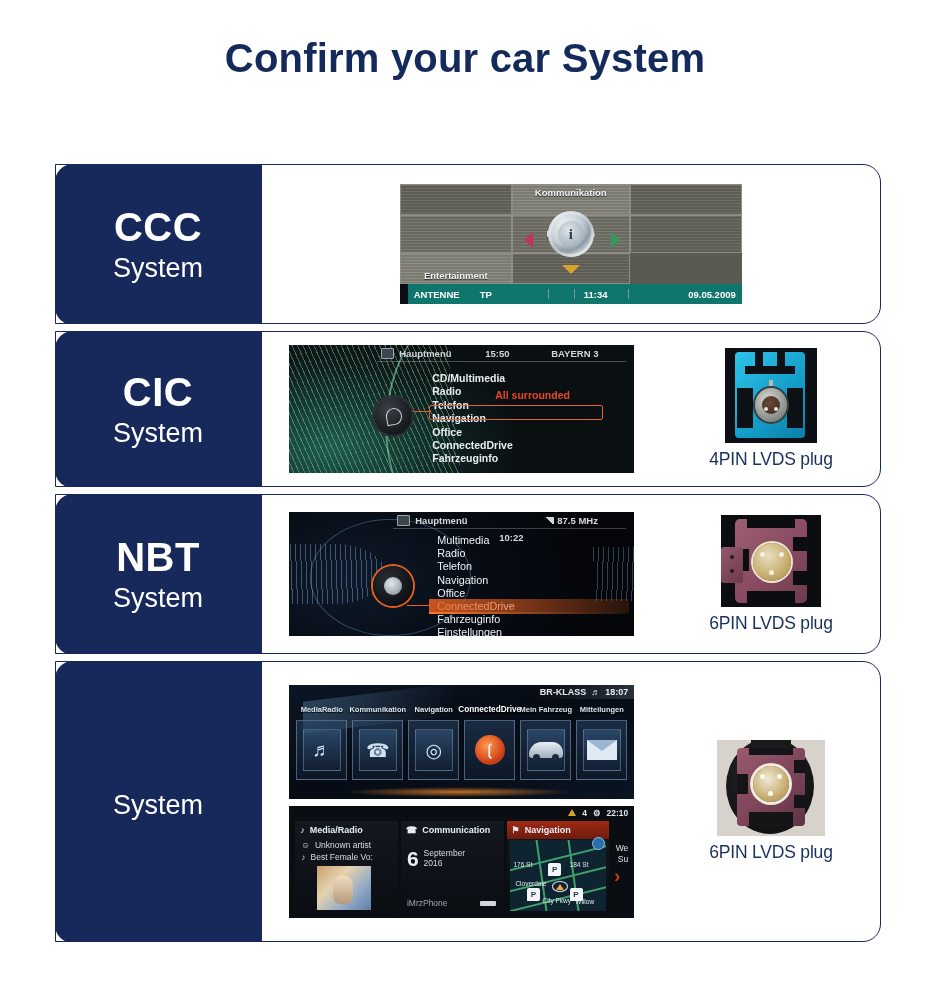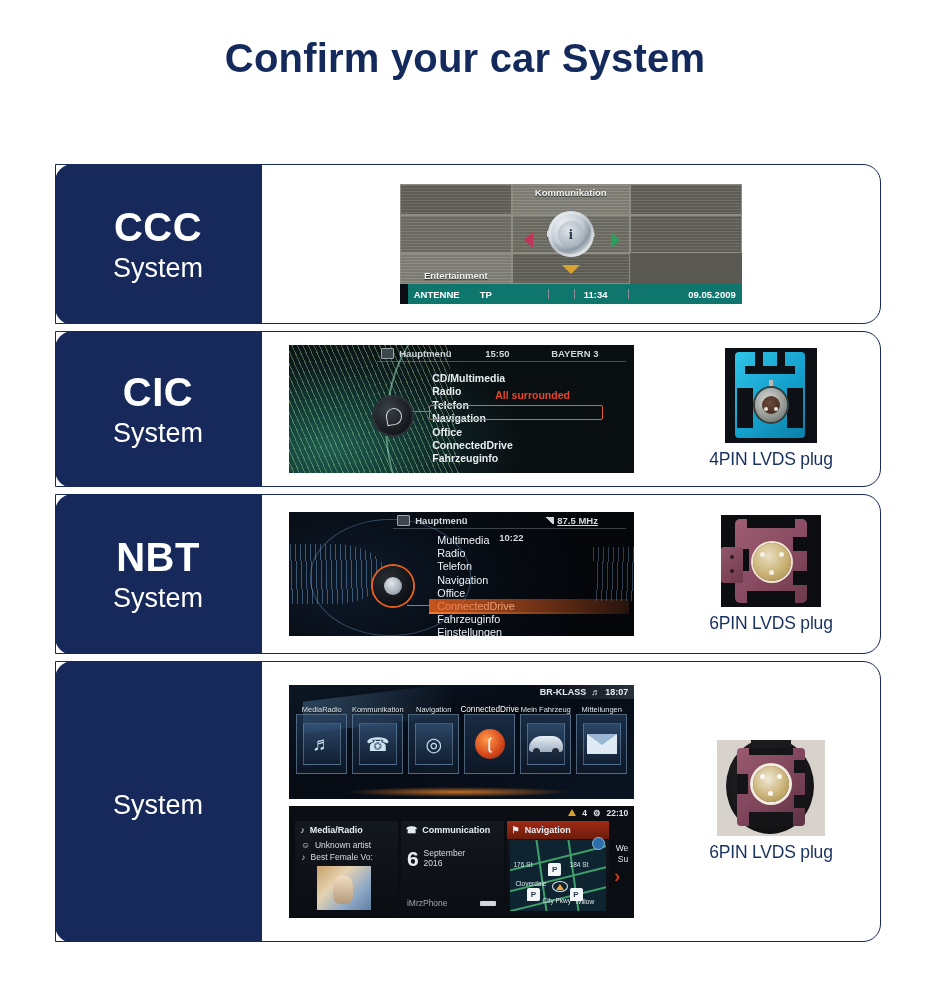--- a/index.html
+++ b/index.html
@@ -126,21 +126,21 @@
     background:repeating-linear-gradient(88deg,rgba(120,170,220,.45) 0px,rgba(120,170,220,.45) 1px,transparent 1px,transparent 5px);
     border-radius:0 60% 60% 0;}
   .nbt .arc{position:absolute;left:6%;top:6%;width:46%;height:92%;
     border:1px solid rgba(110,165,215,.40);border-radius:50%;}
   .nbt .fanr{position:absolute;right:-1%;top:28%;width:13%;height:44%;
     background:repeating-linear-gradient(92deg,rgba(120,170,220,.35) 0px,rgba(120,170,220,.35) 1px,transparent 1px,transparent 5px);}
   .nbt .hdr{position:absolute;left:0;right:0;top:0;height:17px;color:#d3d9de;font-size:9.5px;font-weight:bold;}
   .nbt .hdr .h-ic{position:absolute;left:108px;top:3px;width:11px;height:9px;border:1px solid #9aa6ac;border-radius:1px;background:#3c464c;}
   .nbt .hdr .h1{position:absolute;left:126px;top:3px;}
   .nbt .hdr .h2{position:absolute;left:210px;top:20px;}
-  .nbt .hdr .h3{position:absolute;left:268px;top:3px;text-decoration:underline;}
+  .nbt .hdr .h3{position:absolute;left:268px;top:3px;}
   .nbt .sig{position:absolute;left:256px;top:5px;width:9px;height:7px;
     background:linear-gradient(45deg,transparent 48%,#cfd6da 50%);}
   .nbt .hline{position:absolute;left:104px;right:8px;top:16px;height:1px;background:rgba(190,200,205,.30);}
   .nbt .menu{position:absolute;left:148px;top:22px;color:#eef2f5;font-size:10.8px;line-height:13.2px;}
   .nbt .menu div{white-space:nowrap;}
   .nbt .hl{position:absolute;left:140px;top:87px;width:200px;height:13px;
     background:linear-gradient(90deg,rgba(232,96,30,.85),rgba(232,96,30,.15));}
   .nbt .hl-u{position:absolute;left:140px;top:100px;width:200px;height:1.5px;
     background:linear-gradient(90deg,#ff7a2a,rgba(255,122,42,.1));}
   .nbt .hl-line{position:absolute;left:118px;top:93px;width:24px;height:1.4px;background:#e8601e;}
@@ -155,21 +155,21 @@
   .evoA .bg{position:absolute;inset:0;background:linear-gradient(160deg,#0c1624 0%,#060b14 45%,#0a1422 100%);}
   .evoA .streak{position:absolute;left:4%;top:2%;width:70%;height:28%;
     background:linear-gradient(100deg,rgba(120,180,230,.30),transparent 62%);transform:skewY(-7deg);}
   .evoA .glowbar{position:absolute;left:16%;bottom:2%;width:66%;height:10px;
     background:radial-gradient(ellipse at 50% 50%,rgba(255,140,40,.75),rgba(255,140,40,0) 70%);}
   .evoA .topbar{position:absolute;right:0;top:0;height:14px;padding:0 6px;
     display:flex;align-items:center;gap:5px;color:#e7ecf1;font-size:9px;font-weight:bold;
     background:linear-gradient(90deg,rgba(255,255,255,0),rgba(200,215,230,.18));}
   .evoA .tiles{position:absolute;left:0;right:0;top:20px;display:flex;justify-content:center;gap:4px;}
   .evoA .tile{width:52px;display:flex;flex-direction:column;align-items:center;}
-  .evoA .tname{font-size:7.5px;color:#dde6ee;font-weight:normal;white-space:nowrap;margin-bottom:0;
+  .evoA .tname{font-size:7.5px;color:#dde6ee;font-weight:bold;white-space:nowrap;margin-bottom:6px;
     text-shadow:0 1px 1px #000;}
   .evoA .tname.hi{font-size:8.2px;color:#fff;}
   .evoA .tbox{width:49px;height:58px;border:1px solid rgba(150,185,215,.45);
     background:linear-gradient(180deg,rgba(40,70,105,.55),rgba(14,26,42,.75));
     display:flex;align-items:center;justify-content:center;}
   .evoA .tin{width:36px;height:40px;display:flex;align-items:center;justify-content:center;
     background:linear-gradient(180deg,rgba(60,95,135,.55),rgba(18,32,52,.8));
     border:1px solid rgba(160,195,225,.35);font-size:19px;color:#cfe2f2;}
   .evoA .tin.cd{border:none;background:none;}
   .evoA .cdot{width:30px;height:30px;border-radius:50%;

